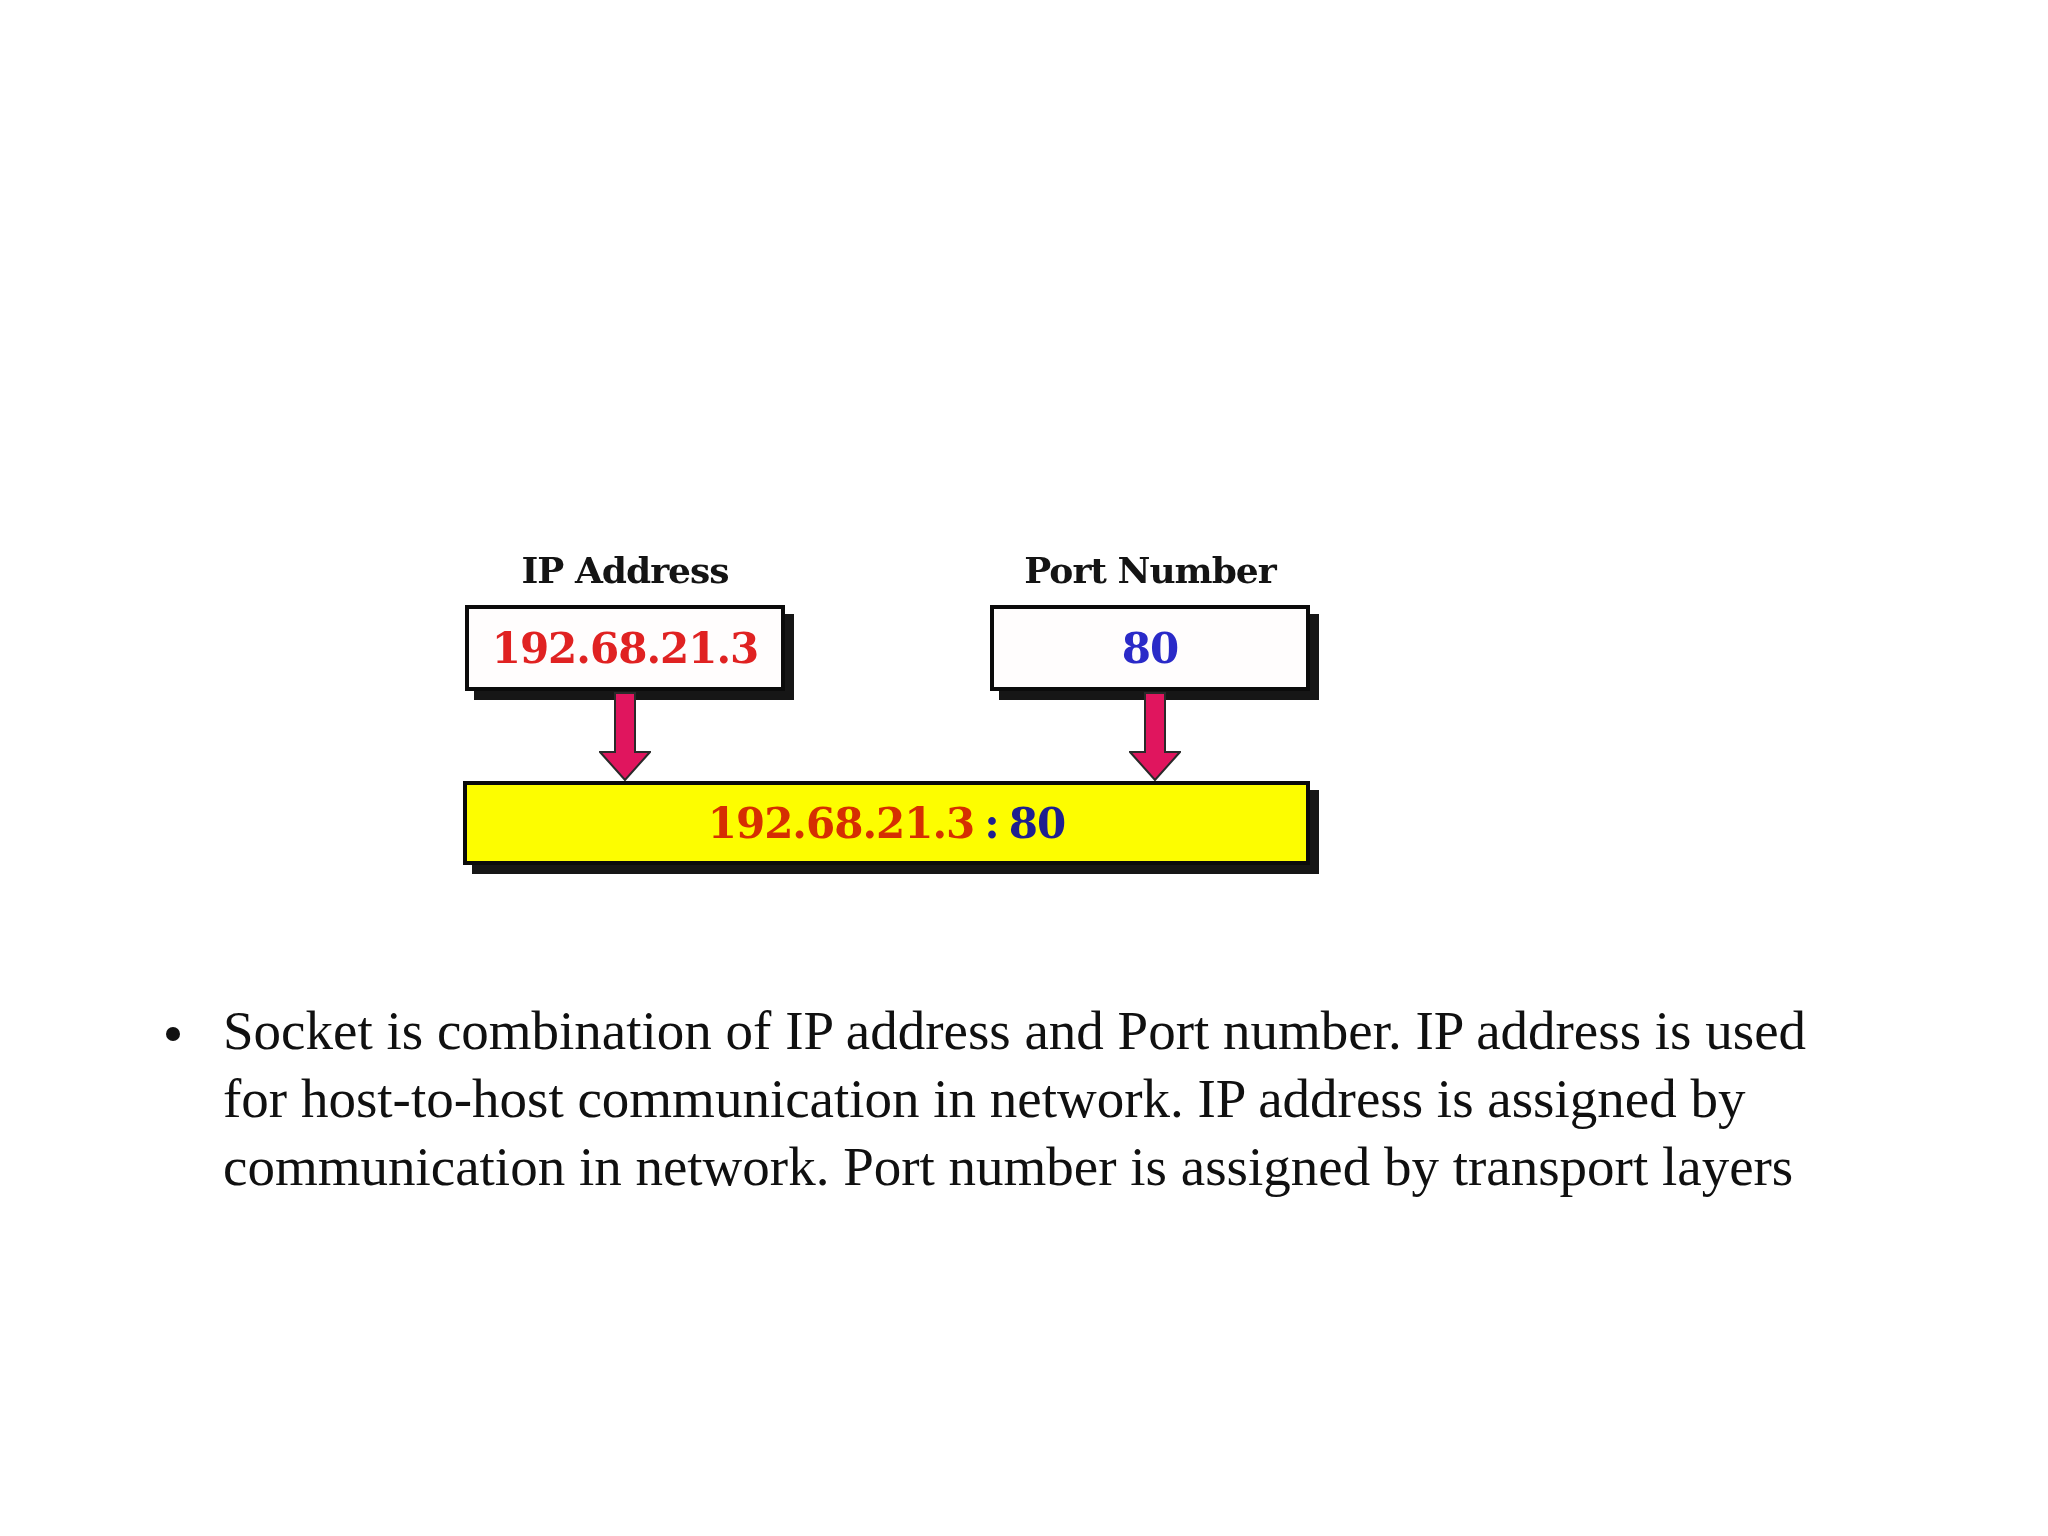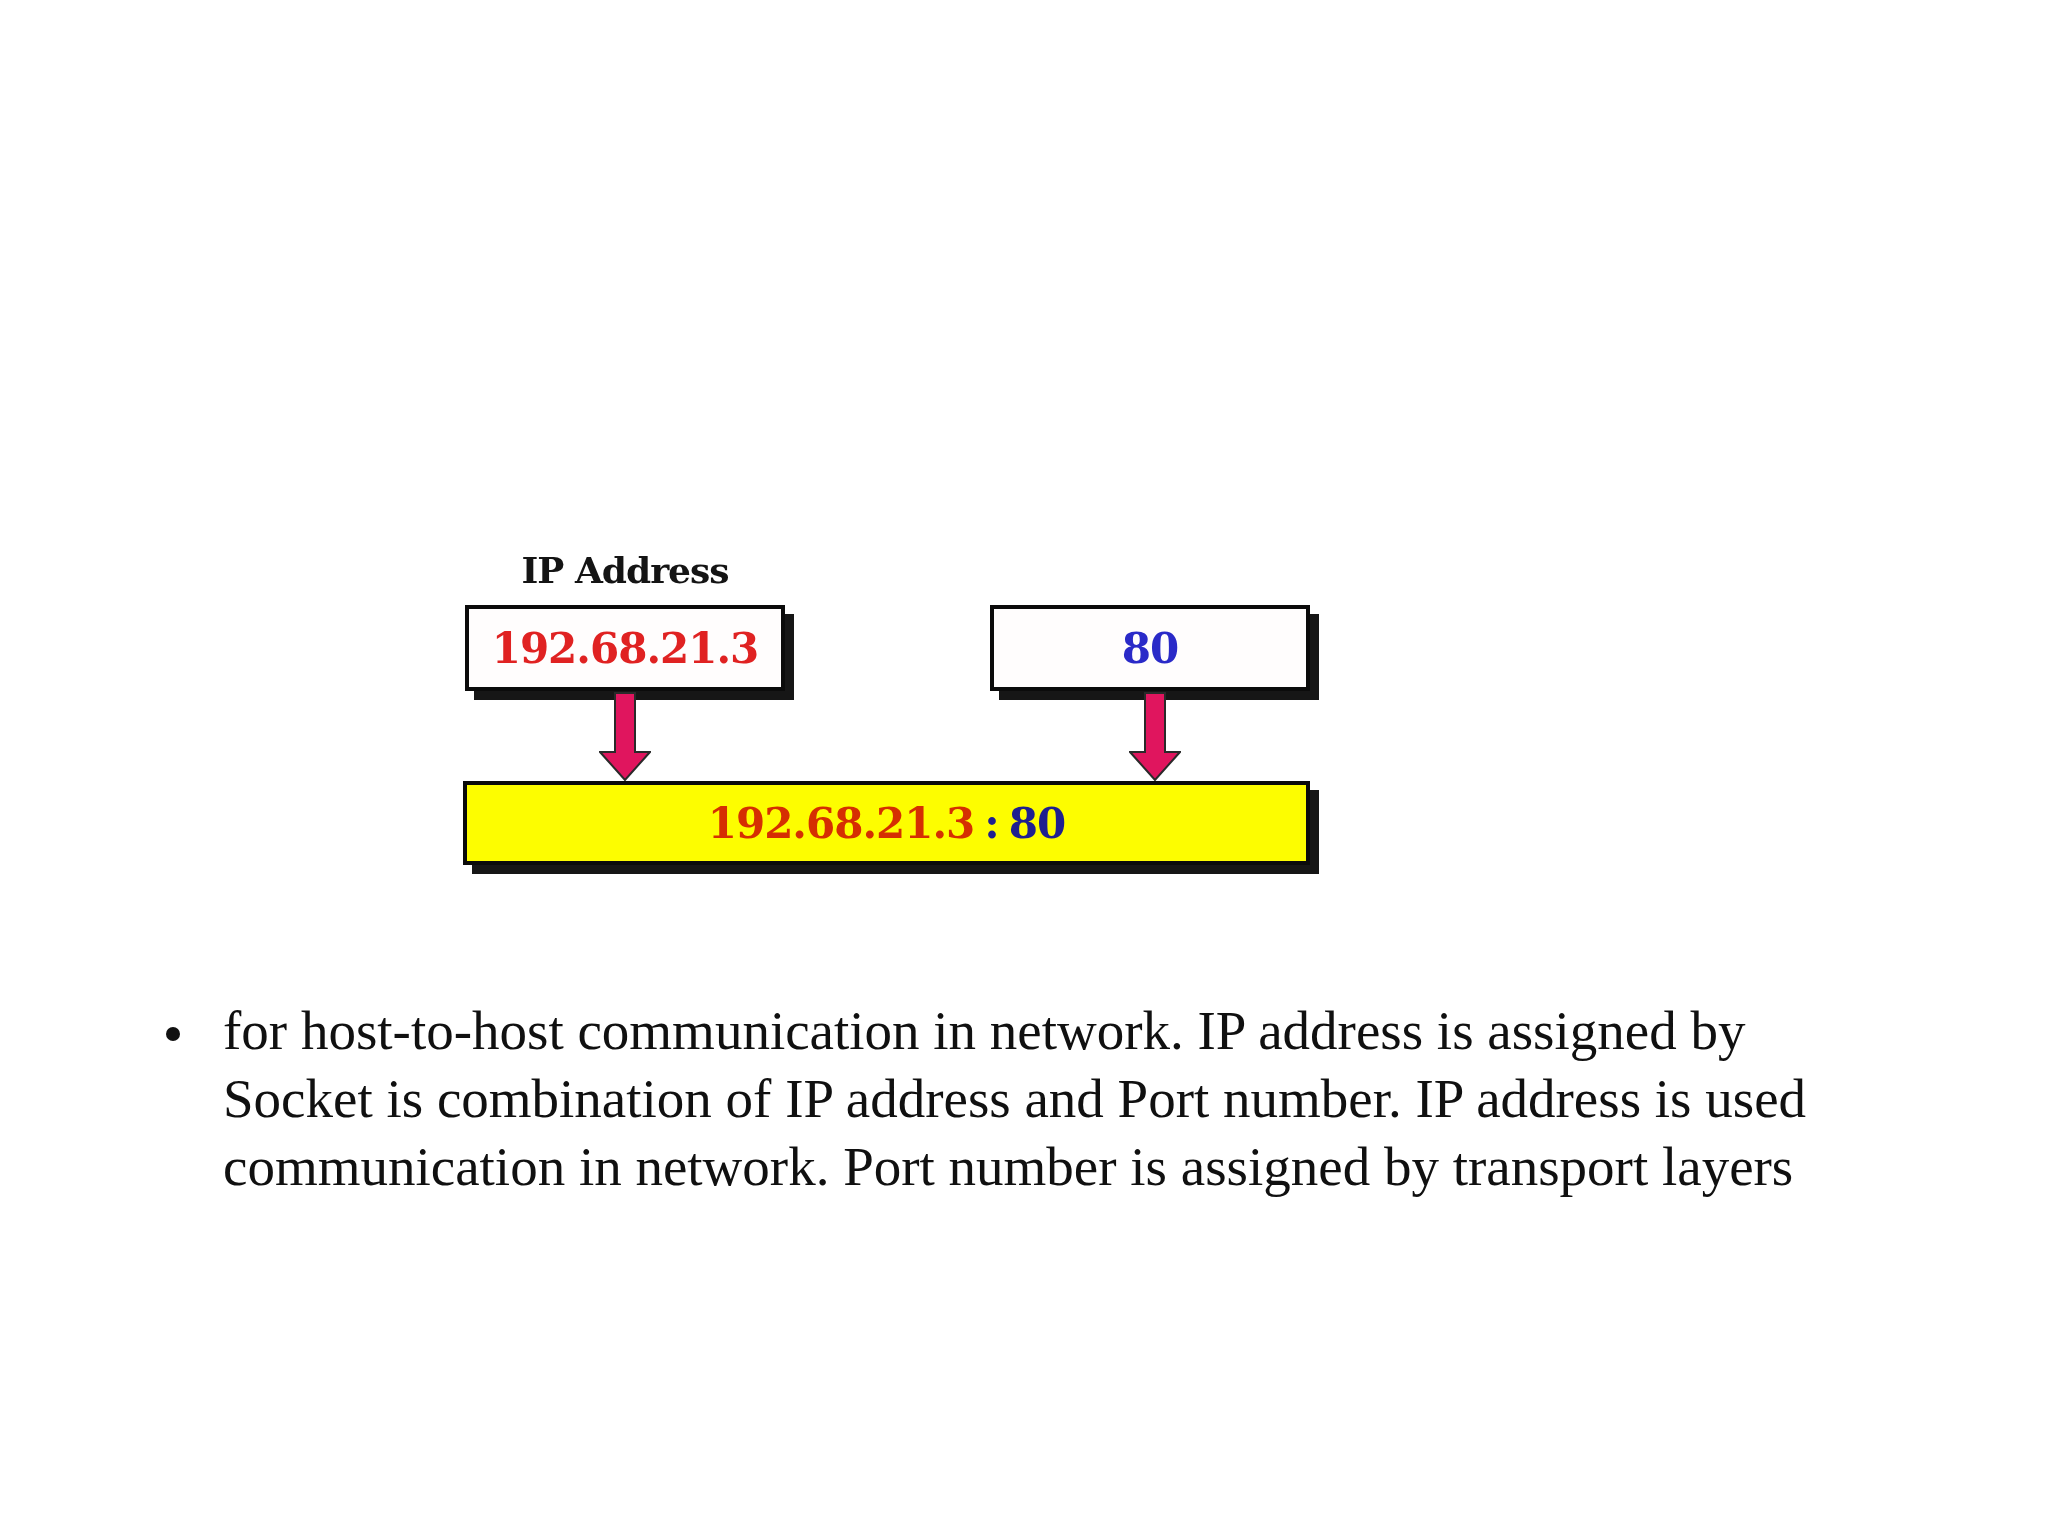--- a/index.html
+++ b/index.html
@@ -83,20 +83,21 @@
   }
   .bullet-text .line { white-space: nowrap; }
 </style>
 </head>
 <body>
 
 <div class="slide">
 
   <div class="diagram-label" style="left:625px; top:548px;">IP Address</div>
 
+  <div class="diagram-label" style="left:1150px; top:548px;">Port Number</div>
 
   <div class="value-box ip">
     <span>192.68.21.3</span>
   </div>
 
   <div class="value-box port">
     <span>80</span>
   </div>
 
   <svg class="arrow-svg left" viewBox="0 0 52 90">
@@ -109,18 +110,18 @@
   <div class="socket-box">
     <span class="sock-ip">192.68.21.3</span>
     <span class="sock-sep">:</span>
     <span class="sock-port">80</span>
   </div>
 
 
   <div class="bullet-marker"></div>
 
   <div class="bullet-text">
+    <div class="line">Socket is combination of IP address and Port number. IP address is used</div>
     <div class="line">for host-to-host communication in network. IP address is assigned by</div>
-    <div class="line">Socket is combination of IP address and Port number. IP address is used</div>
     <div class="line">communication in network. Port number is assigned by transport layers</div>
   </div>
 
 </div>
 
 </body></html>

